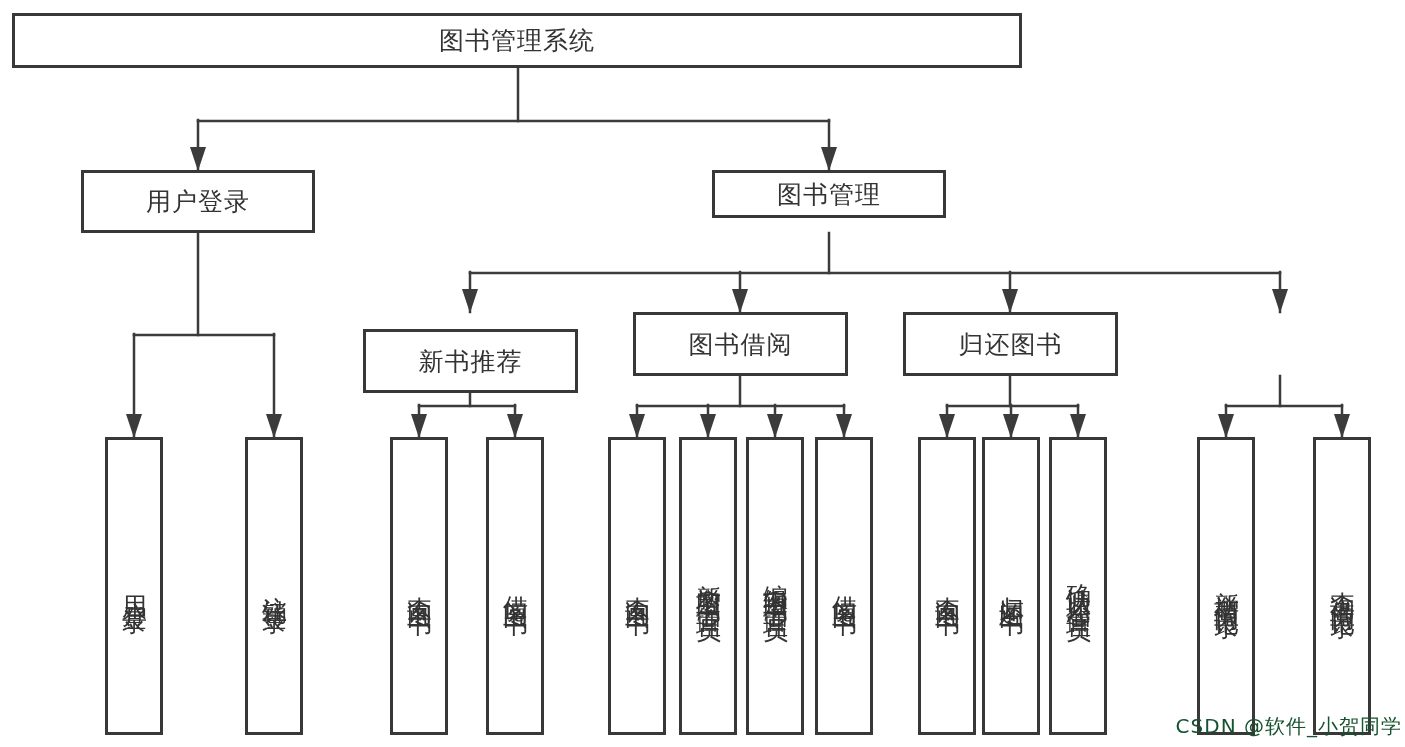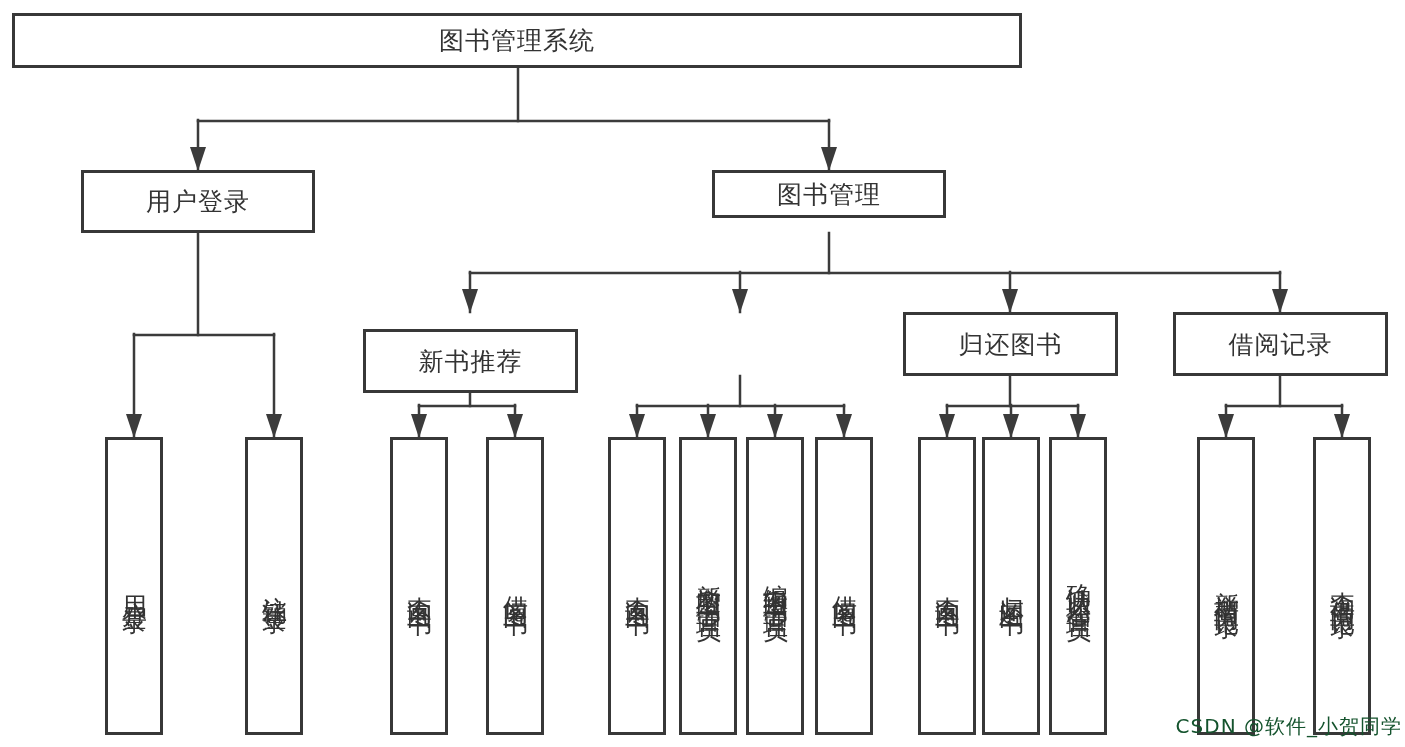--- a/index.html
+++ b/index.html
@@ -111,22 +111,22 @@
       <line x1="1342" y1="405" x2="1342" y2="437" marker-end="url(#arrow)"></line>
     </g>
   </svg>
 
   <div class="node hnode" style="left:12px;top:13px;width:1010px;height:55px">图书管理系统</div>
 
   <div class="node hnode" style="left:81px;top:170px;width:234px;height:63px">用户登录</div>
   <div class="node hnode" style="left:712px;top:170px;width:234px;height:48px">图书管理</div>
 
   <div class="node hnode" style="left:363px;top:329px;width:215px;height:64px">新书推荐</div>
+  <div class="node hnode" style="left:633px;top:312px;width:215px;height:64px">图书借阅</div>
   <div class="node hnode" style="left:903px;top:312px;width:215px;height:64px">归还图书</div>
-  <div class="node hnode" style="left:1173px;top:312px;width:215px;height:64px">借阅记录</div>
 
   <div class="node vnode" style="left:105px;top:437px;width:58px;height:298px">用户登录</div>
   <div class="node vnode" style="left:245px;top:437px;width:58px;height:298px">注销登录</div>
 
   <div class="node vnode" style="left:390px;top:437px;width:58px;height:298px">查询图书</div>
   <div class="node vnode" style="left:486px;top:437px;width:58px;height:298px">借阅图书</div>
 
   <div class="node vnode" style="left:608px;top:437px;width:58px;height:298px">查询图书</div>
   <div class="node vnode" style="left:679px;top:437px;width:58px;height:298px">新增图书（管理员）</div>
   <div class="node vnode" style="left:746px;top:437px;width:58px;height:298px">编辑图书（管理员）</div>

